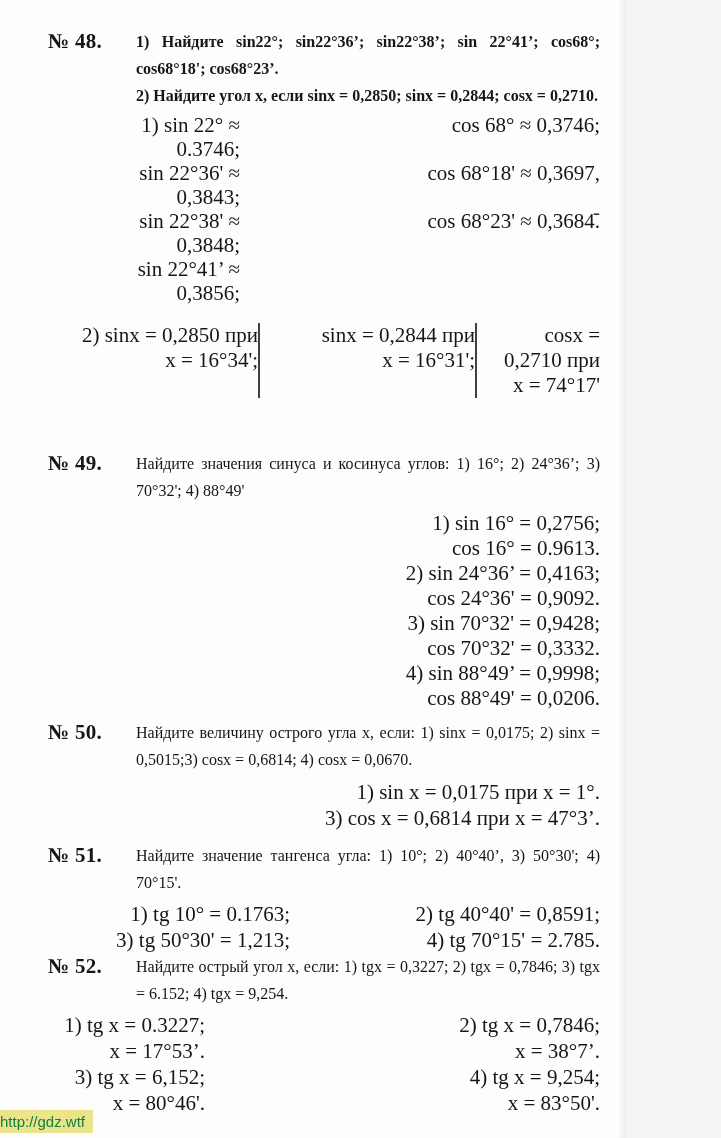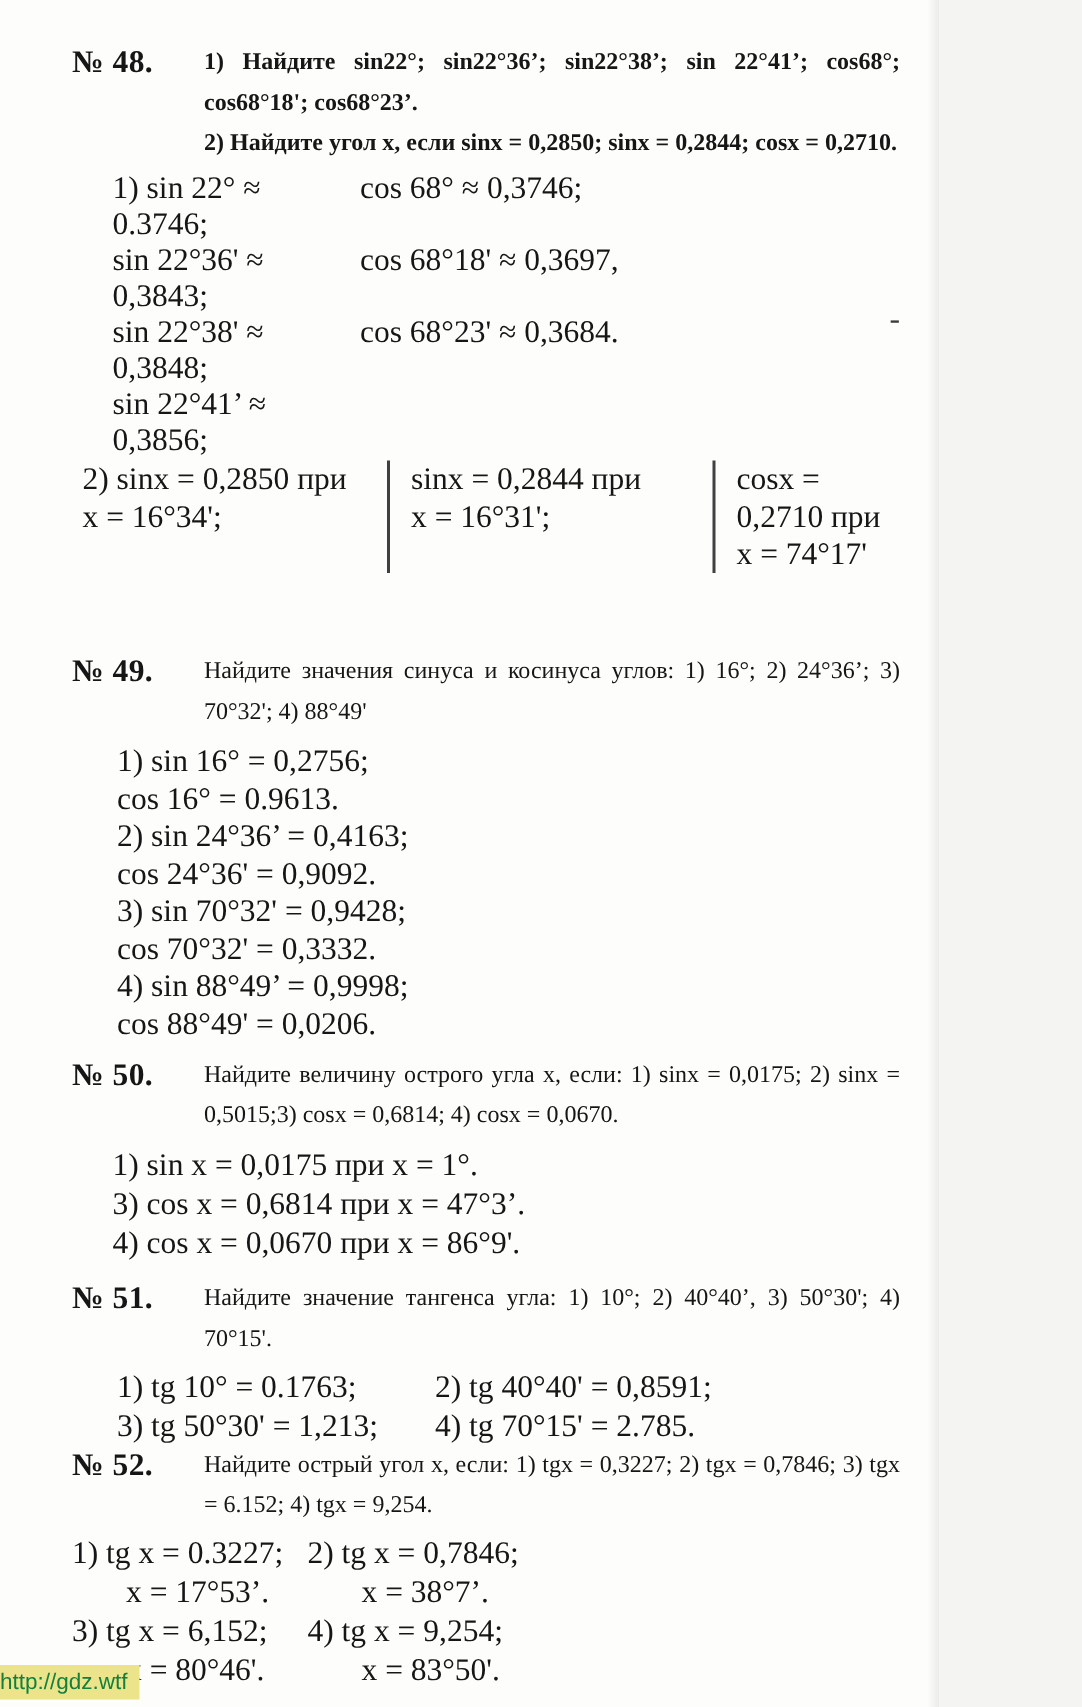--- a/index.html
+++ b/index.html
@@ -33,33 +33,33 @@
     letter-spacing: 0.3px;
   }
   .prob-text {
     flex: 1 1 auto;
     font-size: 16px; line-height: 27px;
     text-align: justify;
   }
   .prob-text p { margin: 0; }
   .prob--bold .prob-text { font-weight: bold; }
 
-  .sol { font-size: 21px; }
+  .sol { font-size: 21px; text-align: right; }
 
   
   .p48-sol1 {
     margin: 4px 0 0 27px;
     display: grid;
     grid-template-columns: 165px 1fr;
     line-height: 24px;
   }
 
   
   .p48-sol2 {
-    margin-top: 2px;
+    margin-top: 18px;
     display: grid;
     grid-template-columns: 210px 217px 1fr;
     line-height: 25px;
   }
   .p48-sol2 .col { padding-left: 7px; }
   .p48-sol2 .col + .col {
     border-left: 2px solid #404040;
     padding-left: 14px;
   }
 
@@ -161,21 +161,20 @@
   <div class="prob gap-50">
     <div class="prob-num">№ 50.</div>
     <div class="prob-text">
       <p>Найдите величину острого угла x, если: 1) sinx = 0,0175; 2) sinx = 0,5015;3) cosx = 0,6814; 4) cosx = 0,0670.</p>
     </div>
   </div>
 
   <div class="sol p50-sol">
     <div>1) sin x = 0,0175 при x = 1°.</div>
     <div>3) cos x = 0,6814 при x = 47°3’.</div>
-    <div>4) cos x = 0,0670 при x = 86°9'.</div>
   </div>
 
   <div class="prob gap-51">
     <div class="prob-num">№ 51.</div>
     <div class="prob-text">
       <p>Найдите значение тангенса угла: 1) 10°; 2) 40°40’, 3) 50°30'; 4) 70°15'.</p>
     </div>
   </div>
 
   <div class="sol p51-sol">

